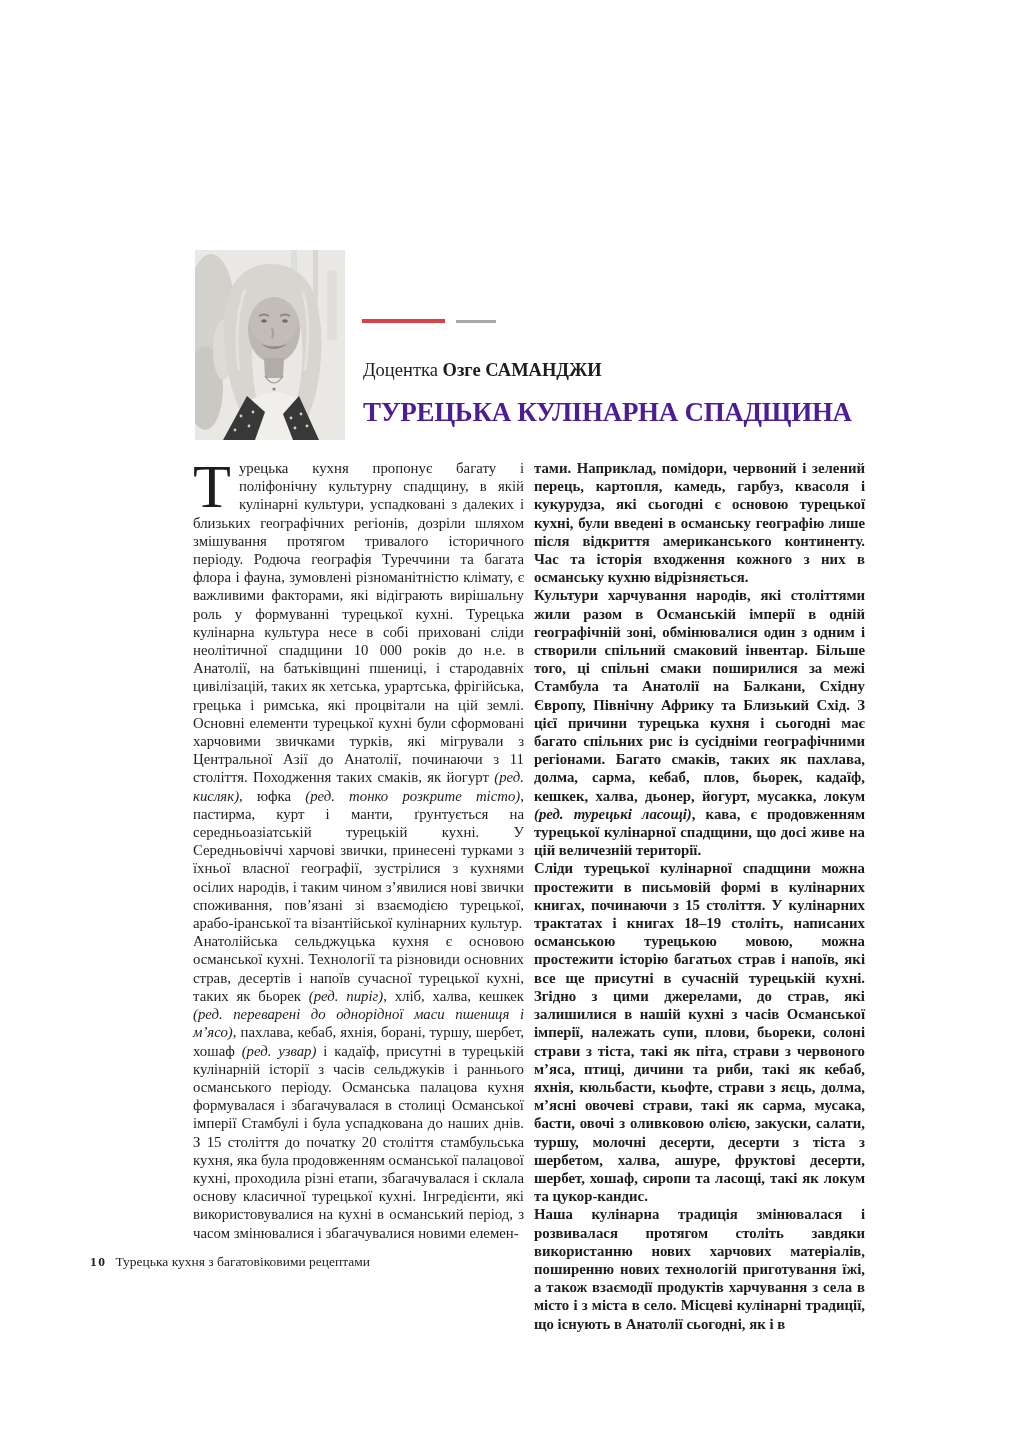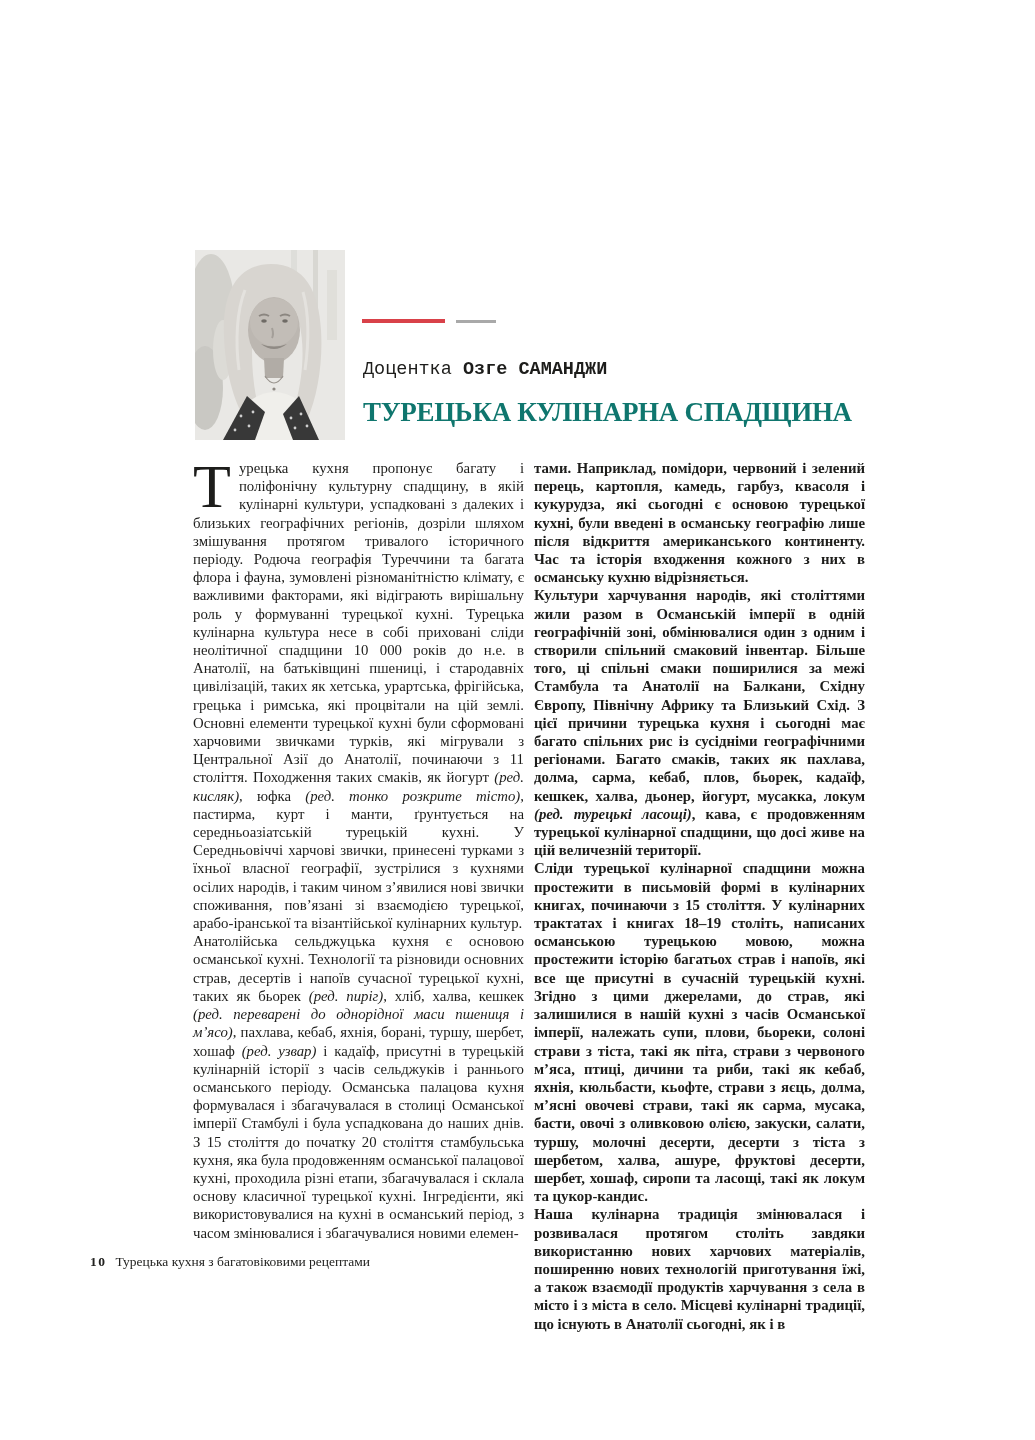--- a/index.html
+++ b/index.html
@@ -35,31 +35,30 @@
     background: #a9a9a9;
   }
 
   .byline {
     position: absolute;
     left: 363px; top: 359px;
     font-size: 18.5px;
     line-height: 22px;
     color: #1d1d1b;
     white-space: nowrap;
-    font-family: Liberation Mono, monospace;
   }
   .byline .name { font-weight: bold; }
 
   .page-title {
     position: absolute;
     left: 363px; top: 397px;
     font-size: 27px;
     font-weight: bold;
     letter-spacing: -0.3px;
-    color: #0f766e;
+    color: #4c1d95;
     white-space: nowrap;
   }
 
   
   .col {
     position: absolute;
     top: 459px;
     width: 331px;
     font-size: 14.8px;
     line-height: 18.2px;

